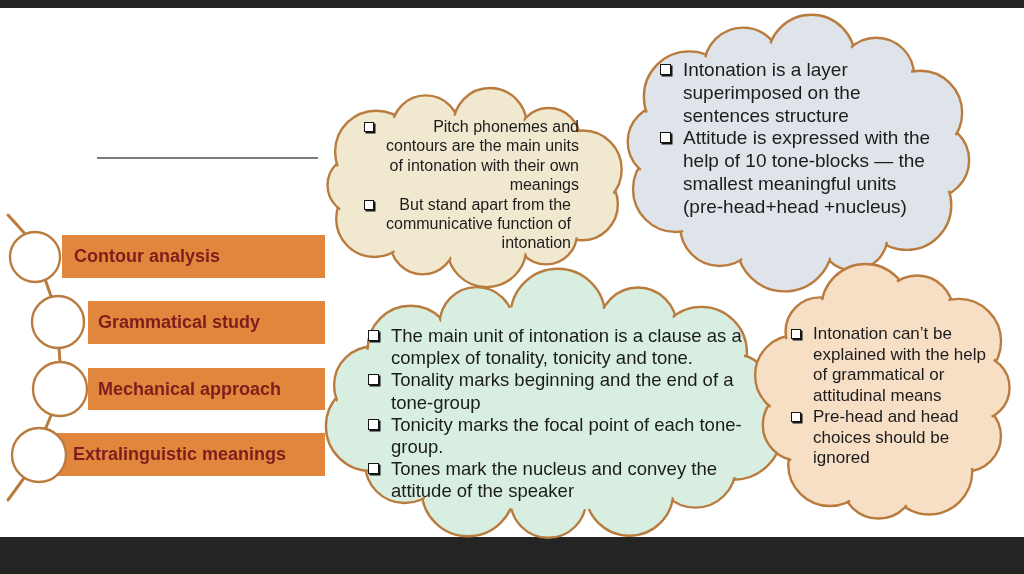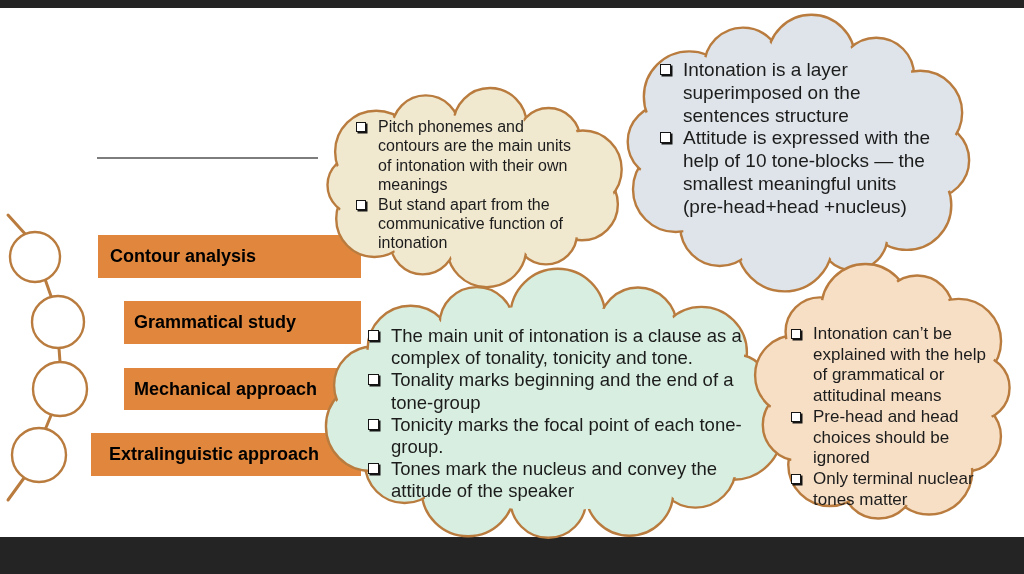--- a/index.html
+++ b/index.html
@@ -19,40 +19,40 @@
   #top-bar{top:0;height:8px;}
   #bottom-bar{top:537px;height:37px;}
   #page-title{
     position:absolute;left:46px;top:36px;z-index:2;
     font-size:28px;font-weight:bold;color:var(--title-gray);letter-spacing:-0.2px;
   }
   #title-underline{
     position:absolute;left:97px;top:157px;width:221px;height:2px;background:#7d7d7d;z-index:2;
   }
   .tbar{
-    position:absolute;background:var(--accent-orange);color:#000000;
-    font-weight:bold;font-size:18px;display:flex;align-items:center;z-index:2;margin-left:36px;
+    position:absolute;background:var(--accent-orange);color:#7f1d1d;
+    font-weight:bold;font-size:18px;display:flex;align-items:center;z-index:2;
   }
   #bar1{left:62px;top:235px;width:263px;height:43px;padding-left:12px;}
   #bar2{left:88px;top:301px;width:237px;height:43px;padding-left:10px;}
   #bar3{left:88px;top:368px;width:237px;height:42px;padding-left:10px;}
   #bar4{left:55px;top:433px;width:270px;height:43px;padding-left:18px;}
   #chain{position:absolute;left:0;top:0;z-index:3;pointer-events:none;}
   #chain line{stroke:var(--outline-brown);stroke-width:3;stroke-linecap:round;}
   #chain circle{fill:#fff;stroke:var(--outline-brown);stroke-width:2.4;}
   #clouds{position:absolute;left:0;top:0;z-index:4;pointer-events:none;}
   .cloud-text{position:absolute;z-index:5;color:var(--text-black);}
   .cloud-text ul{list-style:none;}
   .cloud-text li{display:flex;gap:12px;}
   .chk{
     flex:0 0 auto;display:inline-block;width:10px;height:10px;background:#fff;
     border:1.5px solid #141414;box-shadow:1.5px 1.5px 0 #141414;margin-top:5px;
   }
   .btxt{white-space:pre-line;}
-  #beige-text{left:356px;top:117px;width:250px;font-size:16px;line-height:19.4px;}
+  #beige-text{left:364px;top:117px;width:250px;font-size:16px;line-height:19.4px;text-align:right;}
   #blue-text{left:660px;top:59px;width:310px;font-size:19px;line-height:22.8px;}
   #green-text{left:368px;top:325px;width:420px;font-size:18.5px;line-height:22.2px;}
   #peach-text{left:791px;top:324px;width:215px;font-size:17px;line-height:20.7px;}
   #blue-text .chk,#green-text .chk{width:11px;height:11px;}
 </style>
 </head>
 <body>
 
 <div id="slide">
 
@@ -64,21 +64,21 @@
   <div id="bar1" class="tbar">
     <span>Contour analysis</span>
   </div>
   <div id="bar3" class="tbar">
     <span>Mechanical approach</span>
   </div>
   <div id="bar2" class="tbar">
     <span>Grammatical study</span>
   </div>
   <div id="bar4" class="tbar">
-    <span>Extralinguistic approach</span>
+    <span>Extralinguistic meanings</span>
   </div>
 
   <svg id="chain" width="1024" height="574">
     <g>
       <line x1="8" y1="215" x2="27" y2="236"></line>
       <line x1="45" y1="279" x2="52" y2="299"></line>
       <line x1="59" y1="348" x2="60" y2="362"></line>
       <line x1="52" y1="413" x2="45" y2="430"></line>
       <line x1="24" y1="478" x2="8" y2="500"></line>
       <circle cx="35" cy="257" r="25"></circle>
@@ -268,21 +268,16 @@
 explained with the help
 of grammatical or
 attitudinal means</span>
         </li>
       <li>
           <span class="chk"></span>
           <span class="btxt">Pre-head and head
 choices should be
 ignored</span>
         </li>
-      <li>
-          <span class="chk"></span>
-          <span class="btxt">Only terminal nuclear
-tones matter</span>
-        </li>
     </ul>
   </div>
 
 </div>
 
 </body></html>

